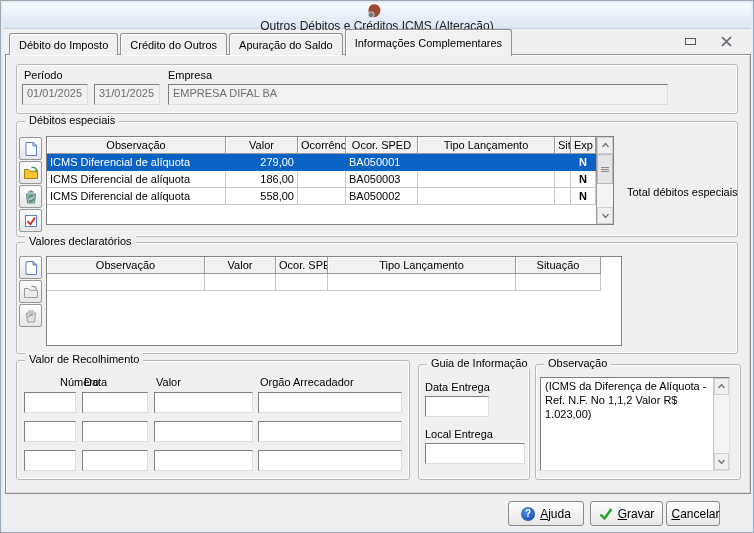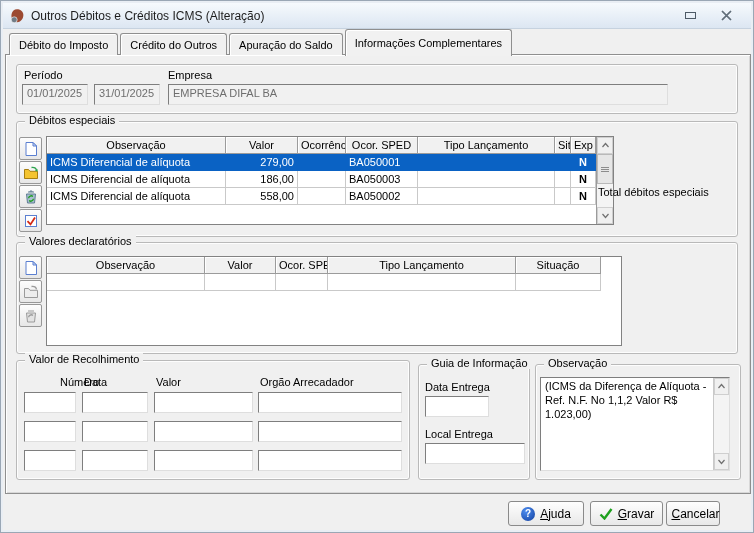--- a/index.html
+++ b/index.html
@@ -5,21 +5,21 @@
   * { box-sizing: border-box; margin: 0; padding: 0; }
   html,body { width:754px; height:533px; }
   body { font-family:"Liberation Sans", sans-serif; font-size:11px; color:#000; background:#d7dde4; }
 
   .window { position:relative; width:754px; height:533px; background:#f0f0f0;
             border:1px solid #9aa7b5; box-shadow: inset 0 0 0 2px #e9eef4; overflow:hidden; }
 
   
   .titlebar { position:absolute; left:2px; top:2px; right:2px; height:26px;
               background:linear-gradient(#f6fafd,#dce6f2); border-bottom:1px solid #c6d2df;
-              display:flex; align-items:center; padding:0 6px; }
+              display:flex; align-items:center; padding:0 6px;flex-direction:column; }
   .titlebar .appicon { width:16px; height:16px; margin-right:6px; flex:0 0 auto; }
   .titlebar .title { font-size:12px; color:#1c1c1c; }
   .wincontrols { margin-left:auto; display:flex; gap:14px; padding-right:8px; }
   .winbtn { width:22px; height:16px; display:flex; align-items:center; justify-content:center; color:#4d5a66; }
 
   
   .tabbar { position:absolute; left:4px; top:27px; height:27px; display:flex; align-items:flex-end; padding-left:4px; }
   .tab { height:22px; padding:0 9px; margin-right:2px; background:#f0f0f0;
          border:1px solid #8f8f8f; border-bottom:none; border-radius:3px 3px 0 0;
          box-shadow: inset 1px 1px 0 #fff; display:flex; align-items:center; position:relative; z-index:1; }
@@ -208,21 +208,21 @@
           </div>
         <div class="strack"></div>
         <div class="sbtn">
           <svg class="chev" viewBox="0 0 9 9">
               <path d="M1.5 3l3 3.5 3-3.5" fill="none" stroke="#707070" stroke-width="1.2"></path>
             </svg>
         </div>
       </div>
     </div>
 
-    <span class="lbl" style="left:592px; top:131px;">Total débitos especiais</span>
+    <span class="lbl" style="left:621px; top:131px;">Total débitos especiais</span>
 
     <div class="groupbox" style="left:10px; top:187px; width:722px; height:112px;">
       <span class="gcap">Valores declaratórios</span>
     </div>
 
     <div class="tbtn" style="left:13px; top:201px;">
       <svg viewBox="0 0 16 16">
           <path d="M3 1.5h7l3.5 3.5v9.5H3z" fill="#fff" stroke="#5b7fd0"></path>
           <path d="M10 1.5l3.5 3.5H10z" fill="#cfdcf6" stroke="#5b7fd0"></path>
         </svg>

